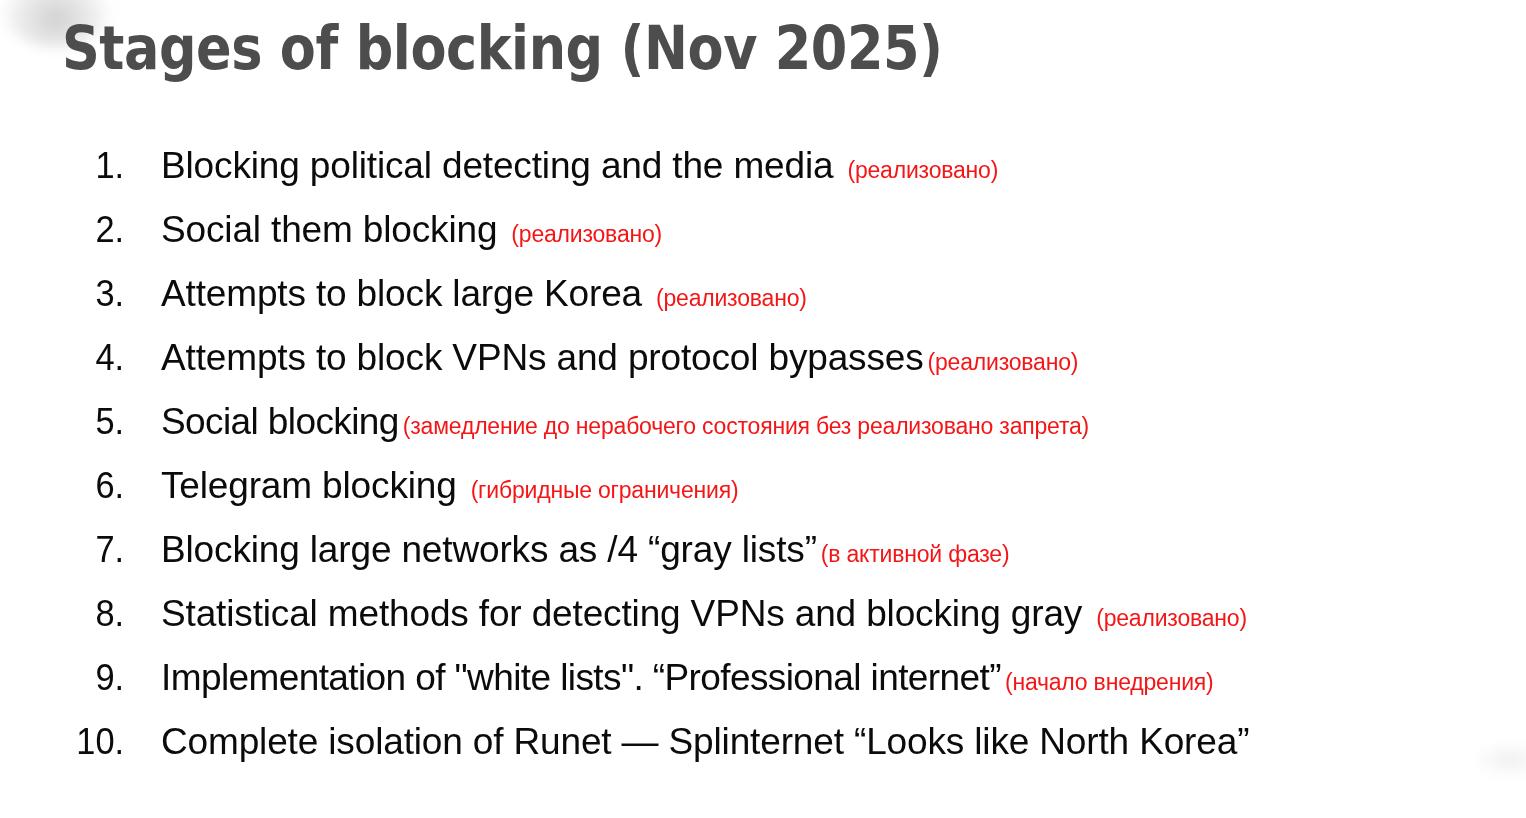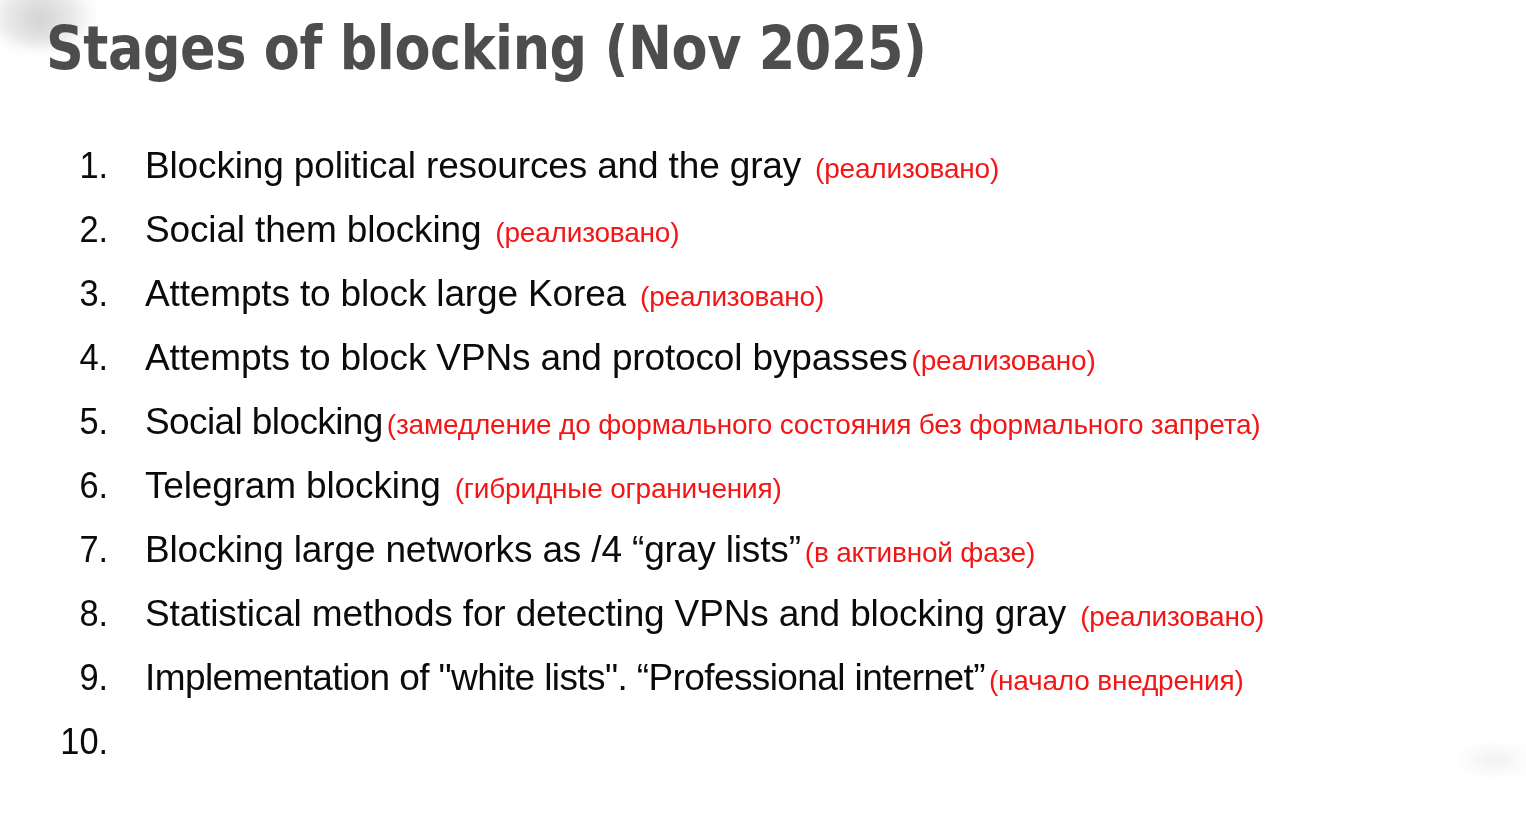--- a/index.html
+++ b/index.html
@@ -34,20 +34,21 @@
     width: 80px;
     height: 36px;
     background: radial-gradient(ellipse at 50% 50%, rgba(160,160,160,0.16) 0%, rgba(255,255,255,0) 72%);
     filter: blur(5px);
     pointer-events: none;
   }
 
   #slide {
     position: absolute;
     inset: 0;
+    margin-left: 16px;
   }
 
   #page-title {
     position: absolute;
     left: 46px;
     top: 14px;
     font-family: "DejaVu Sans", sans-serif;
     font-size: 61px;
     font-weight: bold;
     color: #4d4d4d;
@@ -92,21 +93,21 @@
   }
 
   .item-text {
     font-size: 37px;
     color: #0b0b0b;
     font-family: "Liberation Sans", sans-serif;
     letter-spacing: -0.15px;
   }
 
   .item-note {
-    font-size: 28px;
+    font-size: 23px;
     color: #f41616;
     font-family: "Liberation Sans", sans-serif;
     margin-left: 9px;
     letter-spacing: -0.2px;
     white-space: nowrap;
   }
 
   .item-note.tight { margin-left: 4px; }
   .item-note.wide  { margin-left: 14px; }
 
@@ -120,21 +121,21 @@
   <div id="scan-smudge"></div>
   <div id="scan-smudge2"></div>
 
   <div id="page-title">Stages of blocking (Nov 2025)</div>
 
   <div id="stages-list">
 
     <div class="list-item">
       <div class="item-number">1.</div>
       <div class="item-body">
-        <span class="item-text">Blocking political resources and the gray</span><span class="item-note wide">(реализовано)</span>
+        <span class="item-text">Blocking political detecting and the media</span><span class="item-note wide">(реализовано)</span>
       </div>
     </div>
 
     <div class="list-item">
       <div class="item-number">2.</div>
       <div class="item-body">
         <span class="item-text">Social them blocking</span><span class="item-note wide">(реализовано)</span>
       </div>
     </div>
 
@@ -148,21 +149,21 @@
     <div class="list-item">
       <div class="item-number">4.</div>
       <div class="item-body">
         <span class="item-text">Attempts to block VPNs and protocol bypasses</span><span class="item-note tight">(реализовано)</span>
       </div>
     </div>
 
     <div class="list-item">
       <div class="item-number">5.</div>
       <div class="item-body narrow">
-        <span class="item-text">Social blocking</span><span class="item-note tight">(замедление до формального состояния без формального запрета)</span>
+        <span class="item-text">Social blocking</span><span class="item-note tight">(замедление до нерабочего состояния без реализовано запрета)</span>
       </div>
     </div>
 
     <div class="list-item">
       <div class="item-number">6.</div>
       <div class="item-body">
         <span class="item-text">Telegram blocking</span><span class="item-note wide">(гибридные ограничения)</span>
       </div>
     </div>
 
@@ -182,16 +183,19 @@
 
     <div class="list-item">
       <div class="item-number">9.</div>
       <div class="item-body narrow">
         <span class="item-text">Implementation of "white lists". “Professional internet”</span><span class="item-note tight">(начало внедрения)</span>
       </div>
     </div>
 
     <div class="list-item">
       <div class="item-number">10.</div>
+      <div class="item-body" style="max-width:1120px;">
+        <span class="item-text">Complete isolation of Runet —  Splinternet “Looks like North Korea”</span>
+      </div>
     </div>
 
   </div>
 </div>
 
 </body></html>

